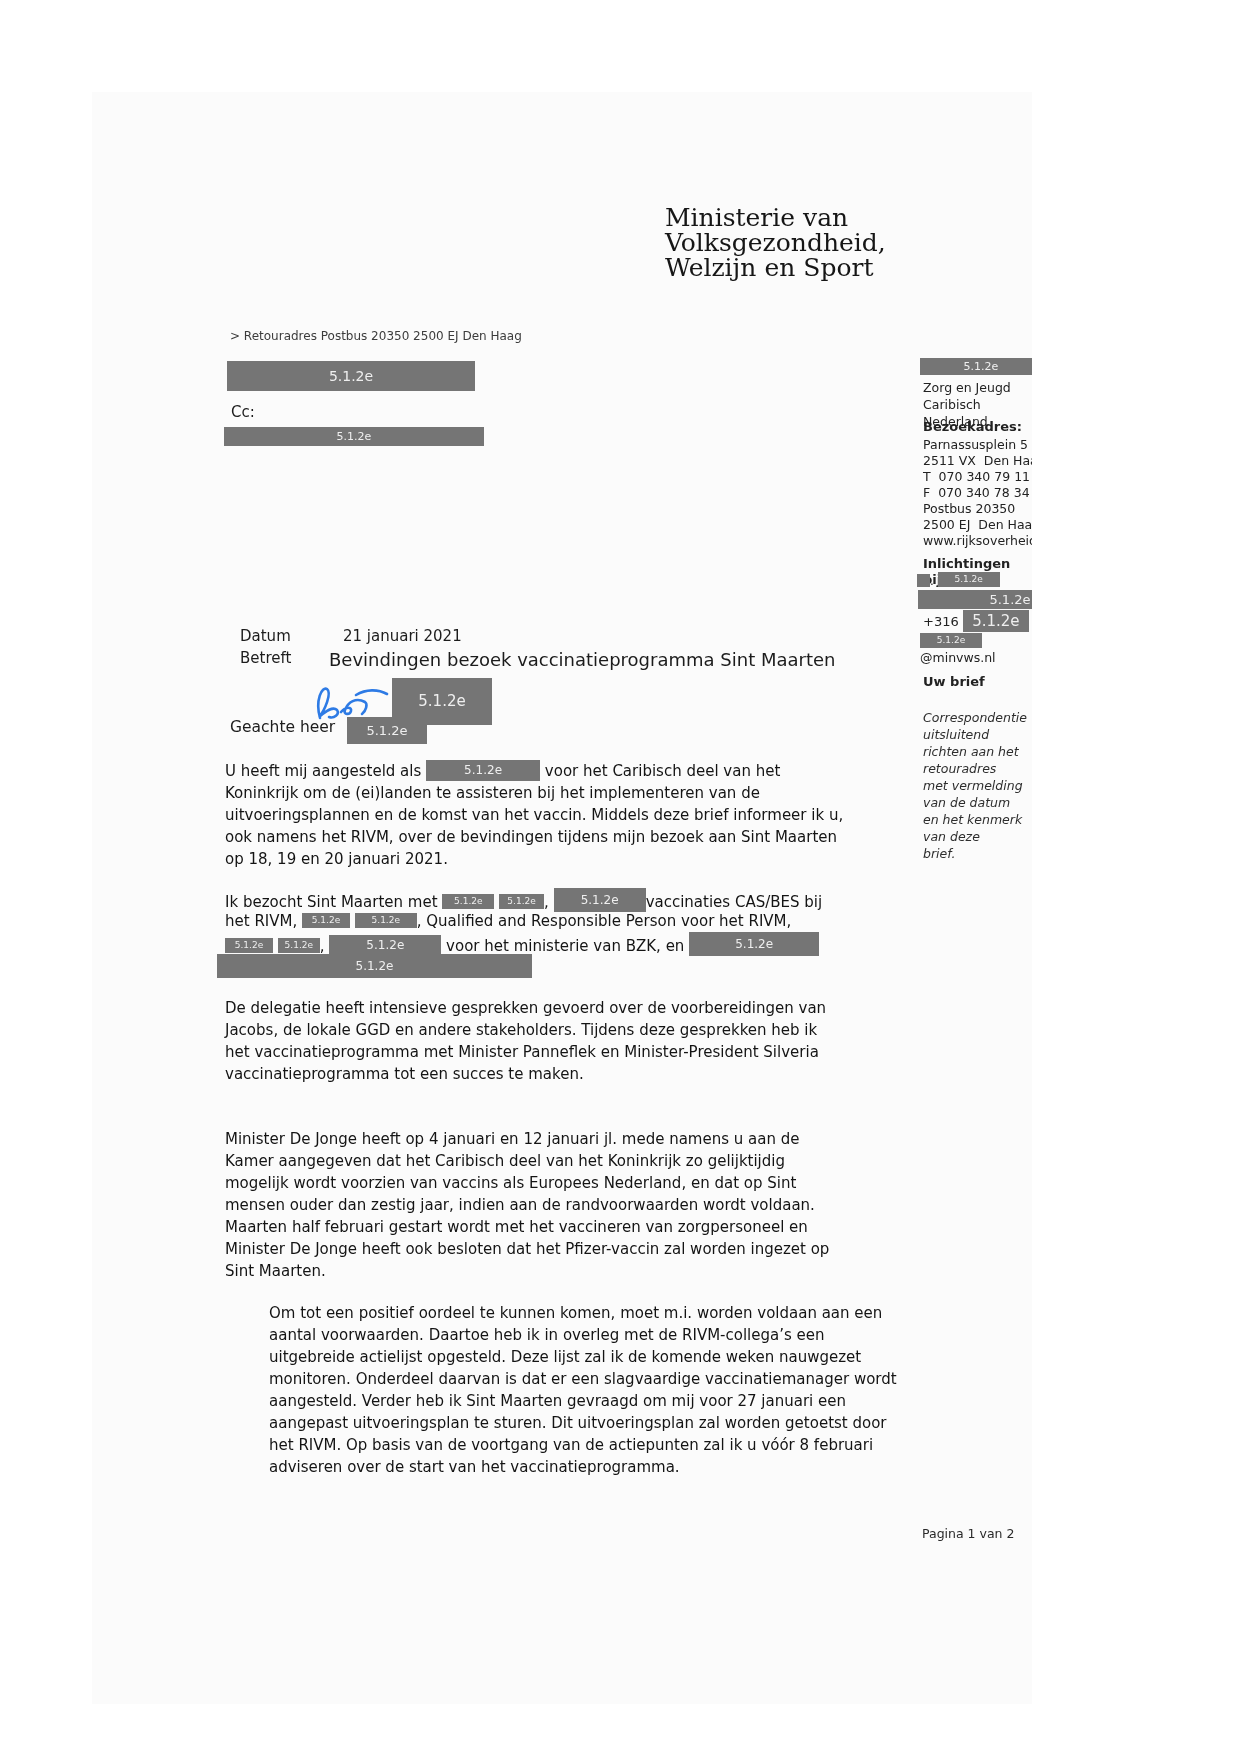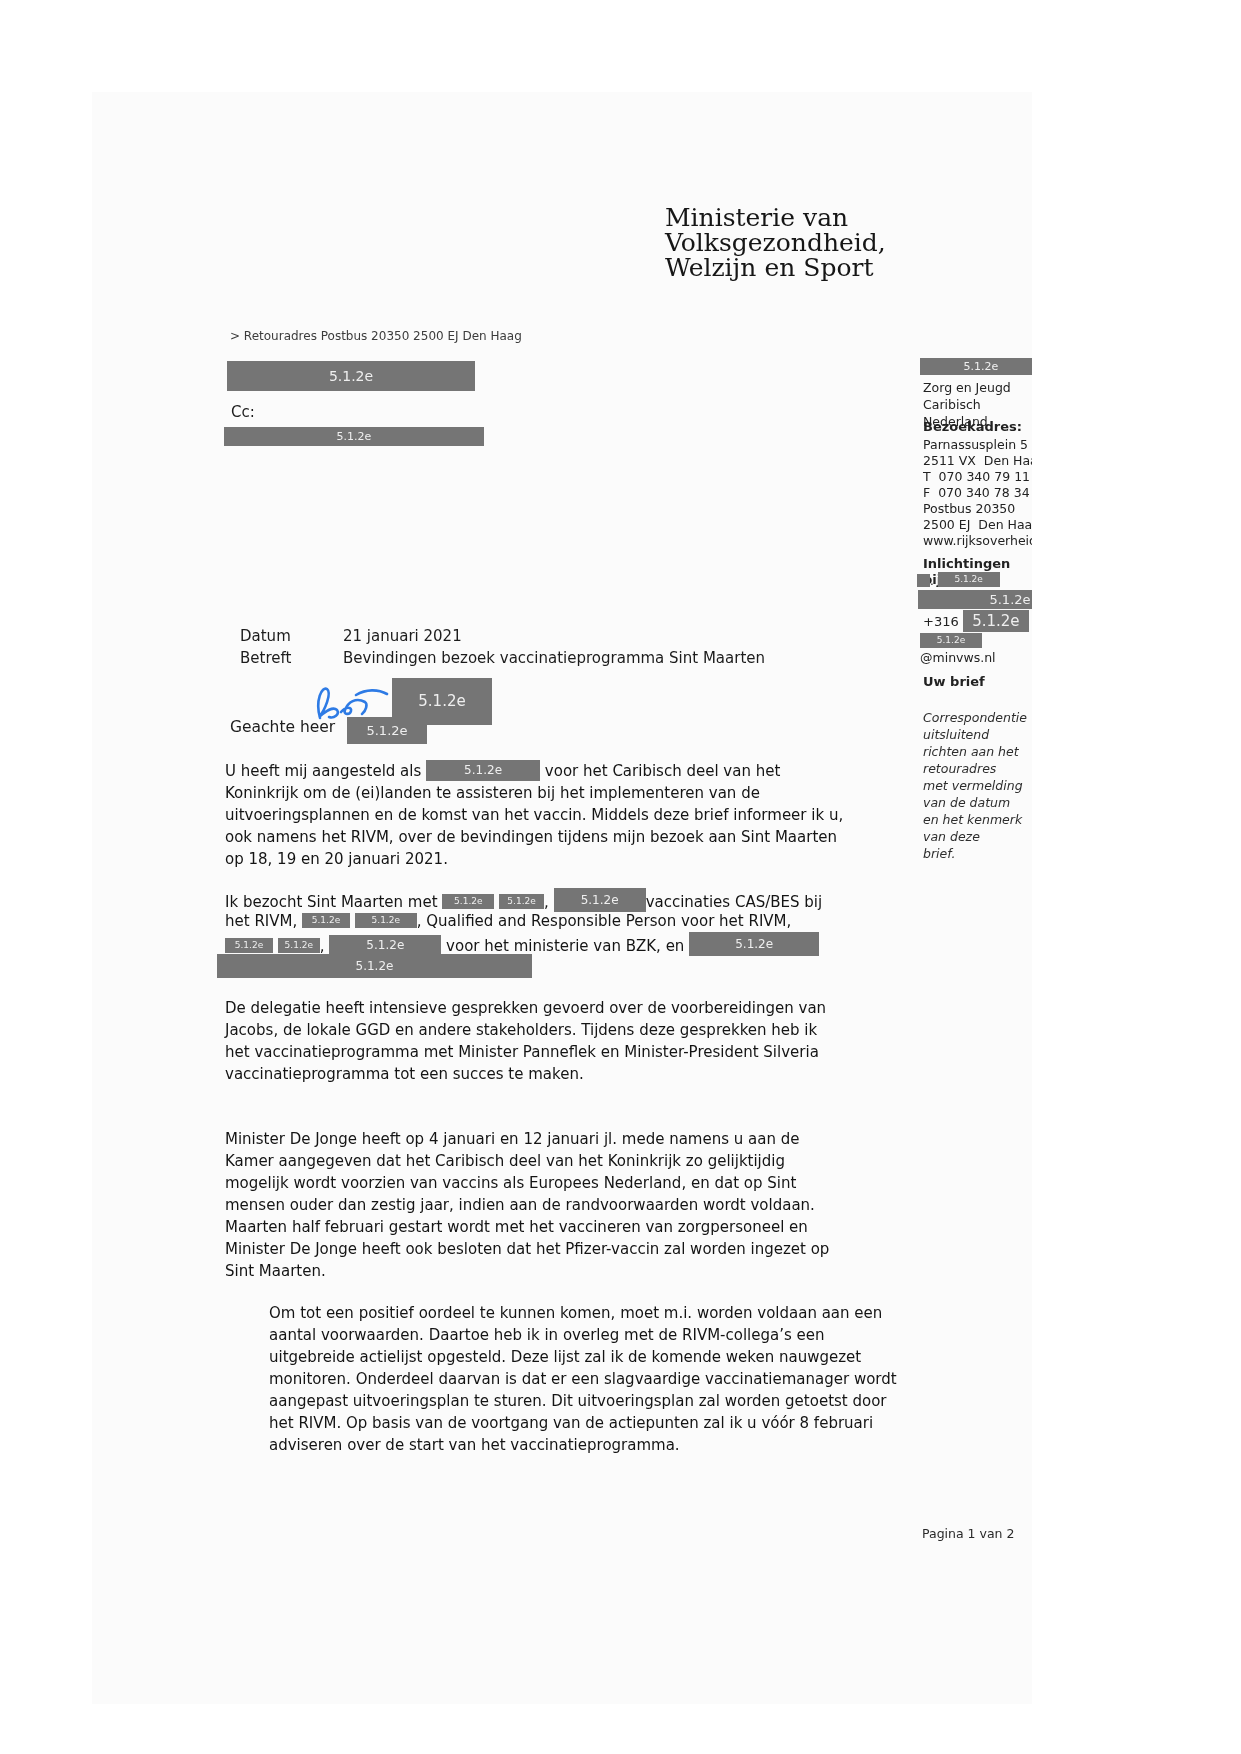--- a/index.html
+++ b/index.html
@@ -35,21 +35,21 @@
   #sb-email{left:920px;top:633px;font-size:12.5px;}
   #sb-email .redact.sm{width:62px;}
   #sb-letter-label{left:923px;top:674px;font-weight:bold;font-size:13px;}
   #sb-note{left:923px;top:709px;font-style:italic;color:#2e2e2e;font-size:12.5px;line-height:17px;}
 
   
   .meta-label{font-size:15px;color:#1c1c1c;}
   #date-label{left:240px;top:627px;}
   #subject-label{left:240px;top:649px;}
   #date-value{left:343px;top:627px;font-size:15px;}
-  #subject-value{left:343px;top:649px;font-size:15px;}
+  #subject-value{left:329px;top:649px;font-size:18px;}
 
   
   #handwriting{left:310px;top:680px;}
   #salut-box-a{left:392px;top:678px;width:100px;height:47px;line-height:47px;font-size:15px;}
   #greeting{left:230px;top:718px;font-size:15.5px;}
   #salut-box-b{left:347px;top:717px;width:80px;height:27px;line-height:27px;font-size:13px;}
 
   
   .para{position:absolute;left:225px;width:645px;font-size:15px;color:#141414;}
   .pline{height:22px;line-height:22px;white-space:pre-wrap;}
@@ -159,19 +159,20 @@
       <div class="pline"><span>mensen ouder dan zestig jaar, indien aan de randvoorwaarden wordt voldaan.</span></div>
       <div class="pline"><span>Maarten half februari gestart wordt met het vaccineren van zorgpersoneel en</span></div>
       <div class="pline"><span>Minister De Jonge heeft ook besloten dat het Pfizer-vaccin zal worden ingezet op</span></div>
       <div class="pline"><span>Sint Maarten.</span></div>
     </div>
   <div class="para" id="p5">
       <div class="pline"><span>Om tot een positief oordeel te kunnen komen, moet m.i. worden voldaan aan een</span></div>
       <div class="pline"><span>aantal voorwaarden. Daartoe heb ik in overleg met de RIVM-collega’s een</span></div>
       <div class="pline"><span>uitgebreide actielijst opgesteld. Deze lijst zal ik de komende weken nauwgezet</span></div>
       <div class="pline"><span>monitoren. Onderdeel daarvan is dat er een slagvaardige vaccinatiemanager wordt</span></div>
+      <div class="pline"><span>aangesteld. Verder heb ik Sint Maarten gevraagd om mij voor 27 januari een</span></div>
       <div class="pline"><span>aangepast uitvoeringsplan te sturen. Dit uitvoeringsplan zal worden getoetst door</span></div>
       <div class="pline"><span>het RIVM. Op basis van de voortgang van de actiepunten zal ik u vóór 8 februari</span></div>
       <div class="pline"><span>adviseren over de start van het vaccinatieprogramma.</span></div>
     </div>
 
   <div class="abs" id="footer-page">Pagina 1 van 2</div>
 </div>
 
 </body></html>

